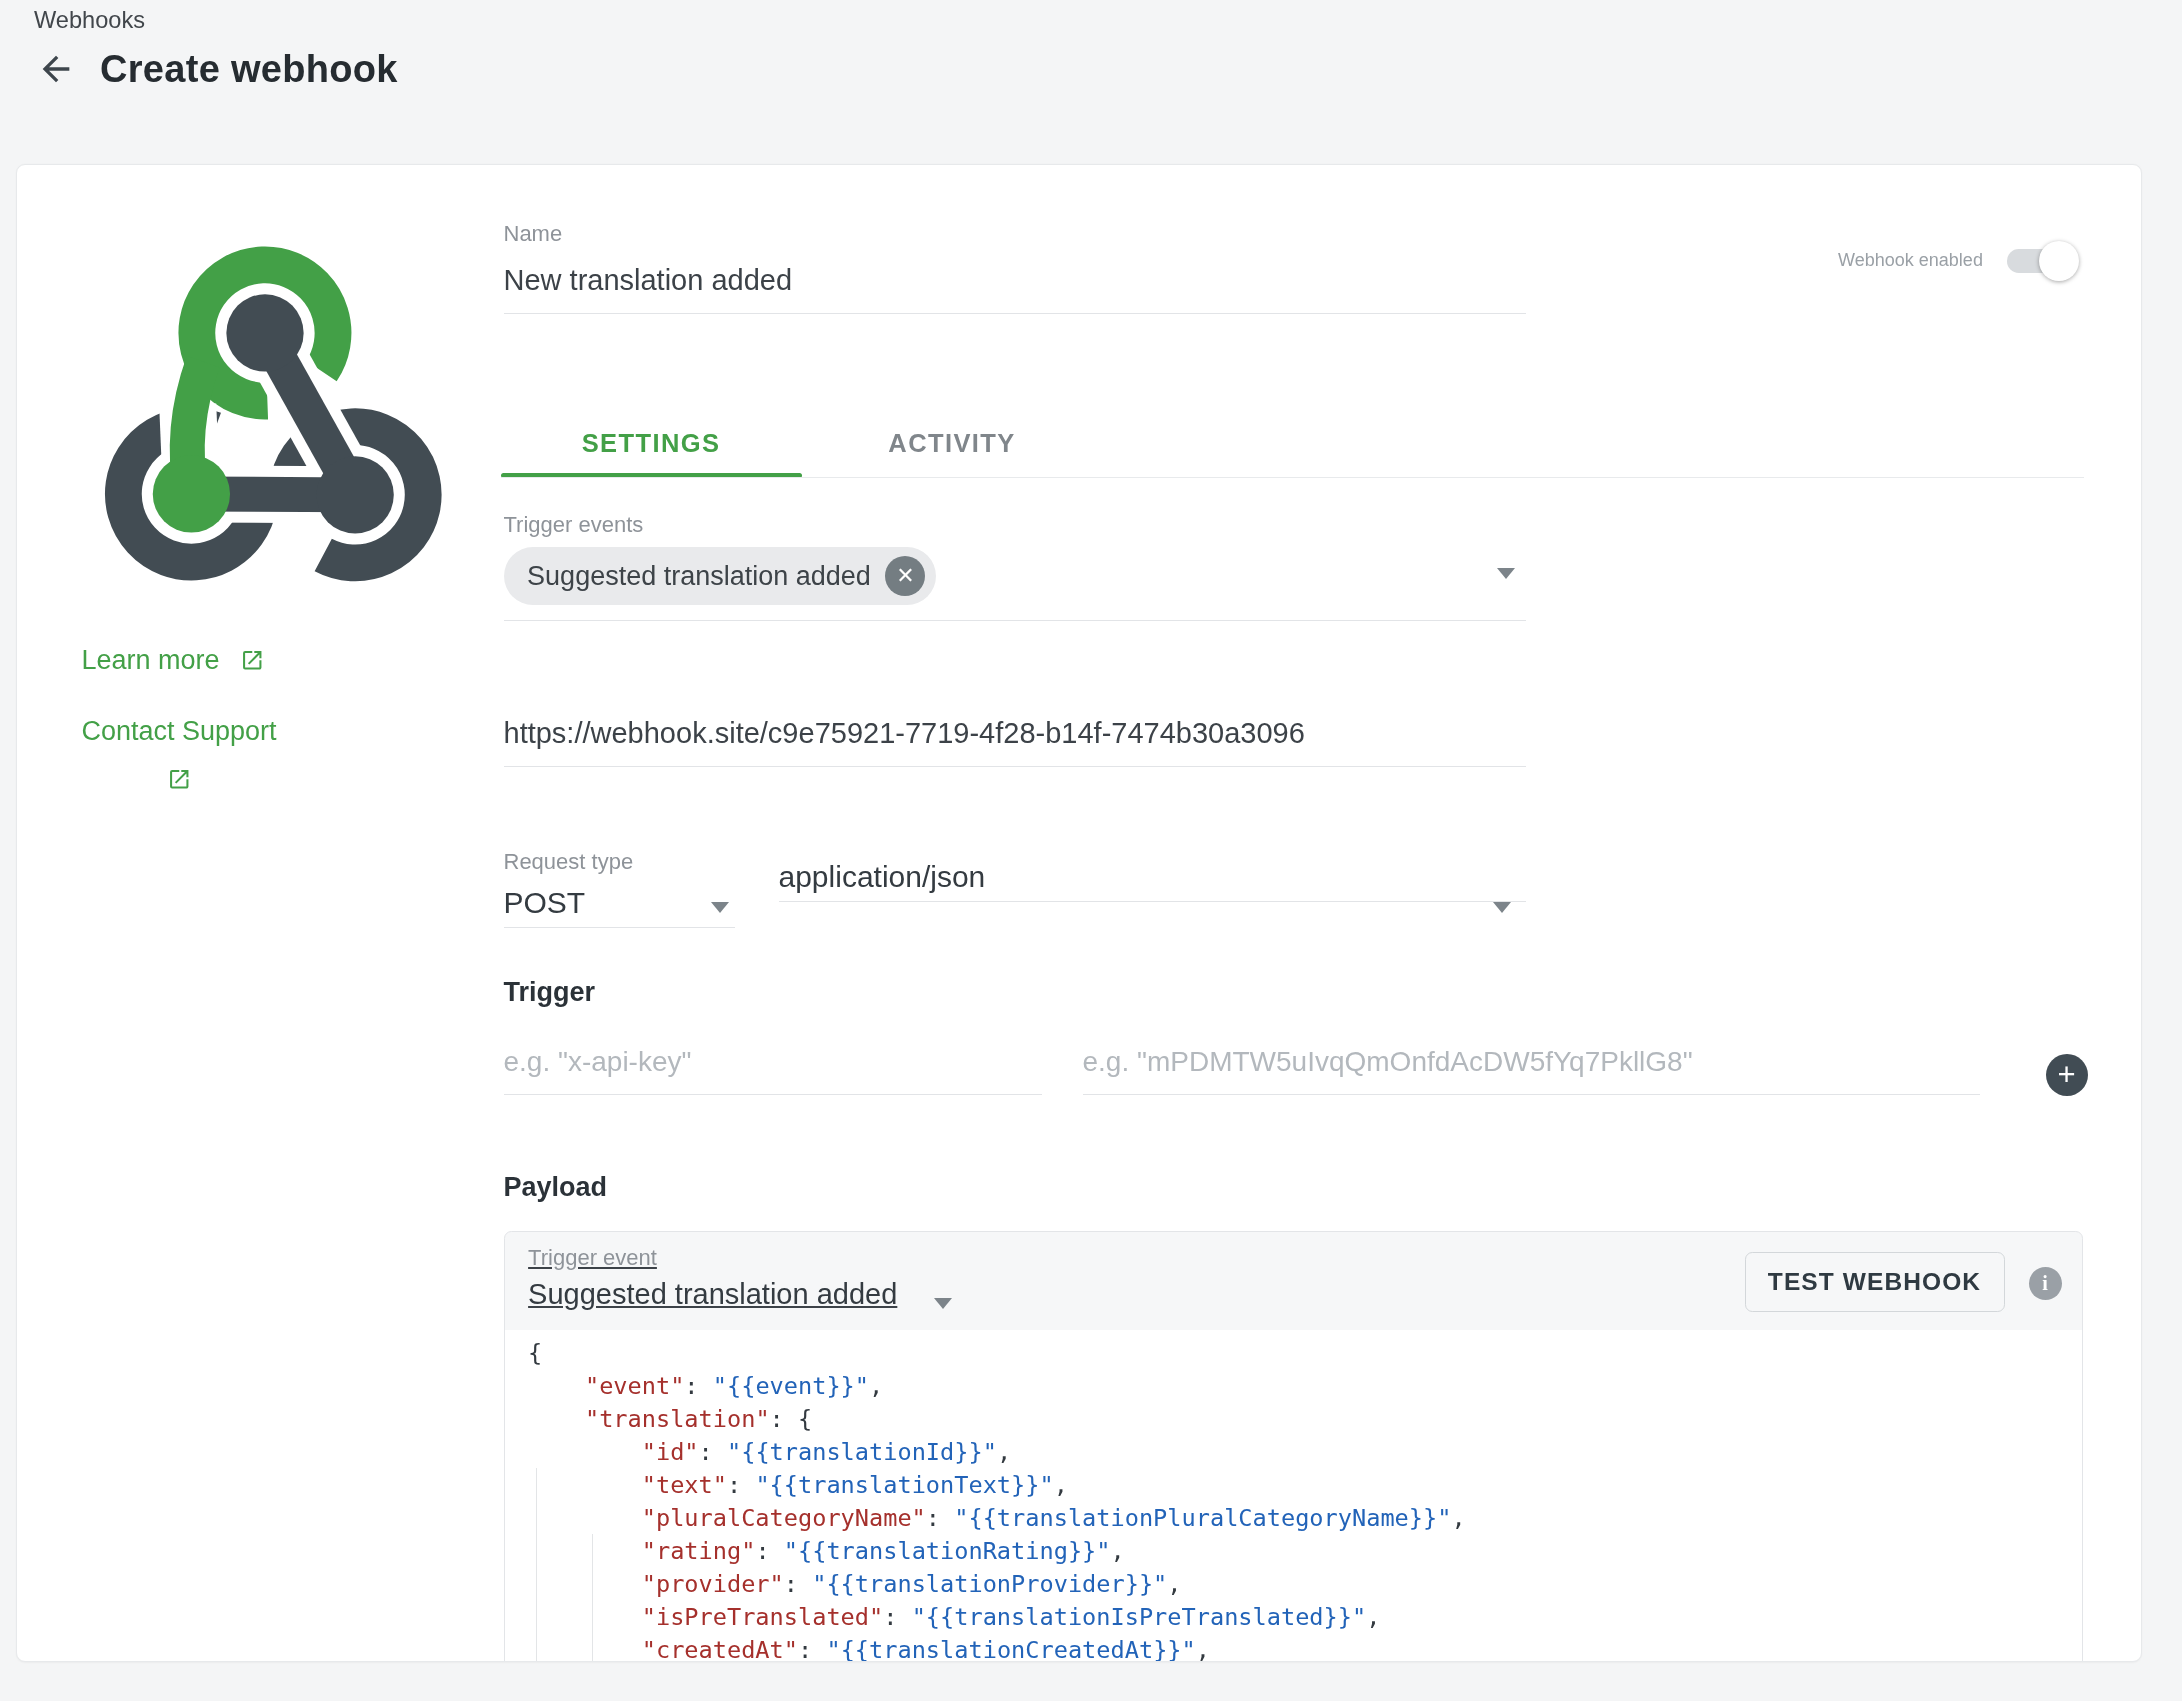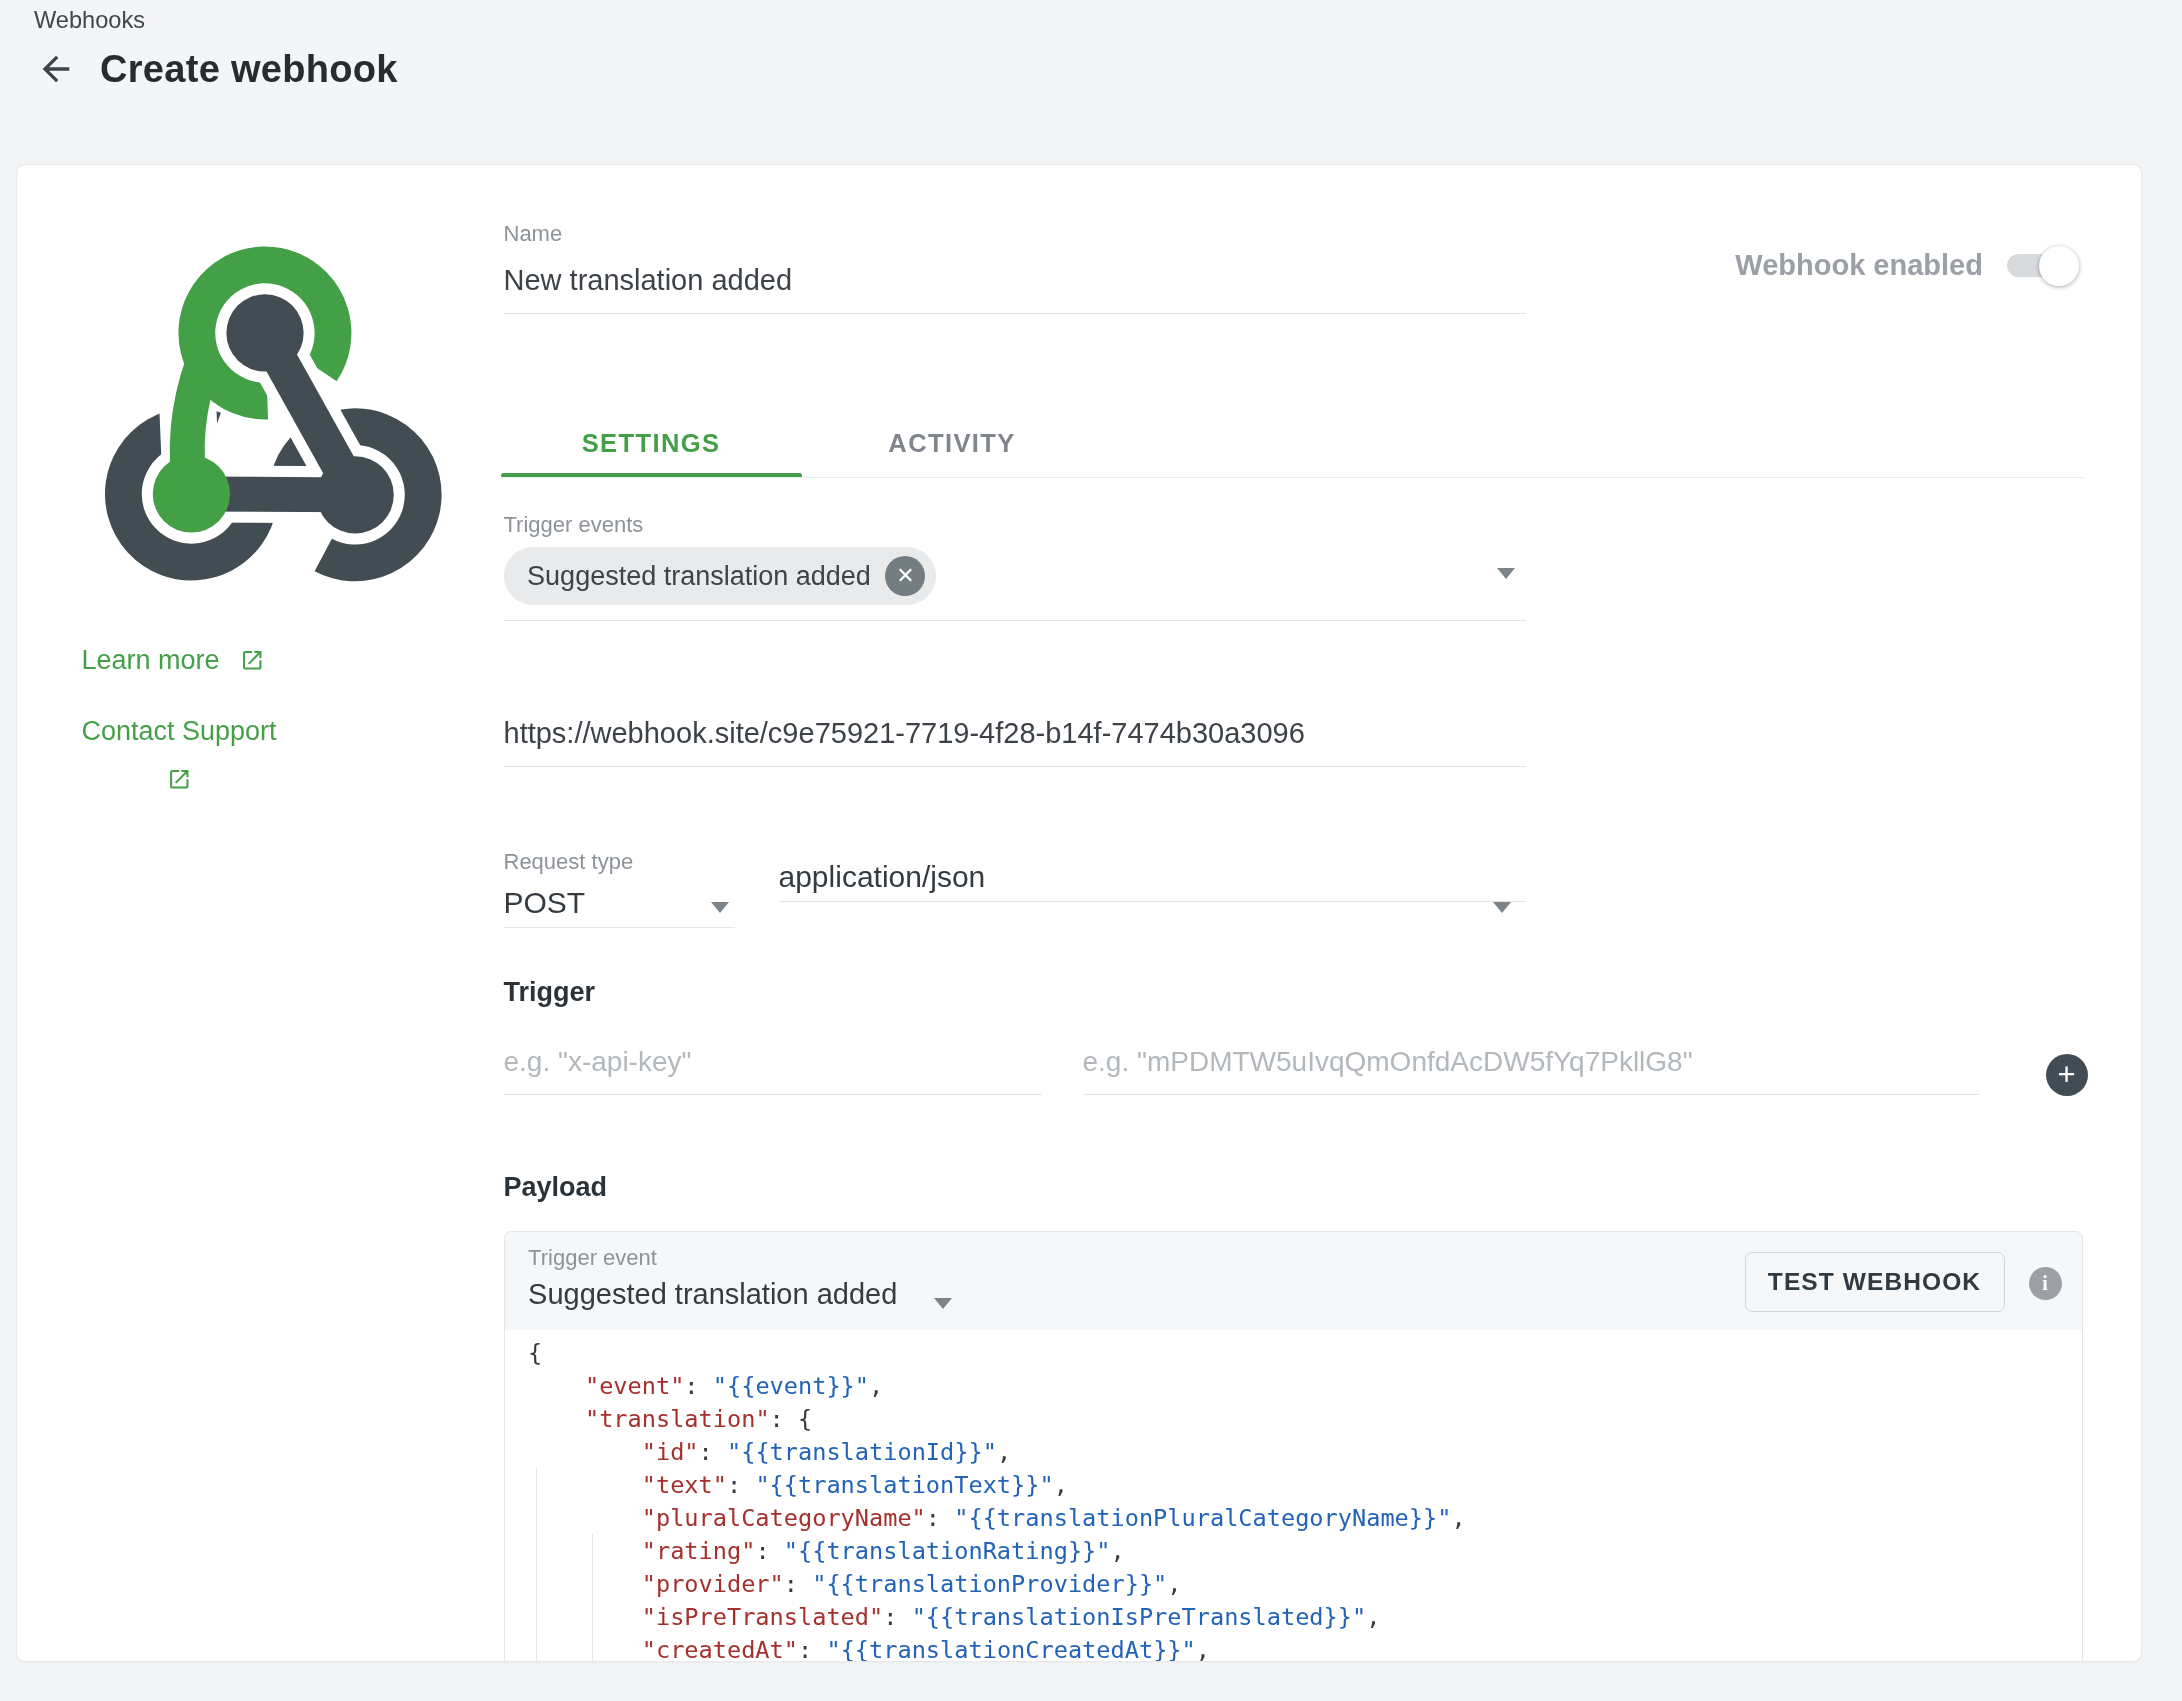--- a/index.html
+++ b/index.html
@@ -37,21 +37,21 @@
   .flabel{font-size:22px;color:#8e9399;}
   .fvalue{display:block;margin-top:17px;font-size:29px;color:#3c4248;border:none;outline:none;
     background:transparent;width:100%;padding:0 0 16.4px 0;font-family:inherit;}
   .dd-value{margin-top:11px;font-size:30px;color:#343b41;padding-bottom:7.3px;}
   .caret{width:0;height:0;border-left:9px solid transparent;border-right:9px solid transparent;
     border-top:11px solid #7c848a;position:absolute;}
 
   .f-name{left:487px;top:56px;width:1022px;}
   
   .toggle-row{position:absolute;top:84px;right:65px;display:flex;align-items:center;gap:23.6px;}
-  .toggle-label{font-size:29px;color:#9aa0a6;font-weight:bold;}
+  .toggle-label{font-size:18px;color:#9aa0a6;}
   .toggle{position:relative;width:69px;height:23.6px;background:#d8dbde;border-radius:11.8px;cursor:pointer;}
   .toggle .thumb{position:absolute;right:-3.6px;top:-8.2px;width:40px;height:40px;border-radius:50%;
     background:#ffffff;box-shadow:0 0.9px 4.5px rgba(0,0,0,.35);}
 
   
   .tabs{position:absolute;left:484px;top:244px;display:flex;}
   .tab{position:relative;width:301px;height:69px;display:flex;align-items:center;justify-content:center;
     font-size:25.5px;font-weight:bold;letter-spacing:1.4px;cursor:pointer;}
   .tab.active{color:#43a047;}
   .tab.inactive{color:#80868b;}
@@ -83,21 +83,21 @@
   .ph-input::placeholder{color:#b3b8bd;}
   .plus-btn{position:absolute;left:2029px;top:889px;width:42px;height:42px;border-radius:50%;
     background:#414c54;color:#fff;border:none;font-size:31px;line-height:38px;cursor:pointer;
     display:flex;align-items:center;justify-content:center;padding:0;}
 
   
   .h-payload{top:1007px;}
   .panel{position:absolute;left:487px;top:1066px;width:1579px;height:527px;box-sizing:border-box;
     background:#f6f7f8;border:0.9px solid #e3e5e8;border-radius:7.3px 7.3px 0 0;}
   .panel-header{position:relative;height:98px;border-bottom:0.9px solid #dfe1e4;}
-  .pe-dd{position:absolute;left:23.6px;top:12.7px;width:451px;border-bottom:0.9px solid #d9dcdf;padding-bottom:29px;cursor:pointer;}
+  .pe-dd{position:absolute;left:23.6px;top:12.7px;width:451px;border-bottom:0.9px solid #d9dcdf;padding-bottom:29px;cursor:pointer;text-decoration:underline;}
   .pe-label{font-size:22px;color:#8e9399;}
   .pe-value{margin-top:7.3px;font-size:29px;color:#343b41;}
   .pe-dd .caret{right:27px;top:53px;}
   .test-btn{position:absolute;left:1240px;top:20px;width:260px;height:60px;background:transparent;
     border:1.8px solid #d3d7da;border-radius:7.3px;font-family:inherit;font-size:24.5px;font-weight:bold;
     letter-spacing:1.1px;color:#2f3a42;cursor:pointer;}
   .info-icon{position:absolute;left:1524px;top:35px;width:33px;height:33px;border-radius:50%;
     background:#9aa0a6;color:#fff;display:flex;align-items:center;justify-content:center;
     font-size:20px;font-weight:bold;font-family:"Liberation Serif",serif;cursor:pointer;}
   .code-area{position:absolute;left:0;right:0;top:98px;bottom:0;background:#fff;overflow:hidden;

